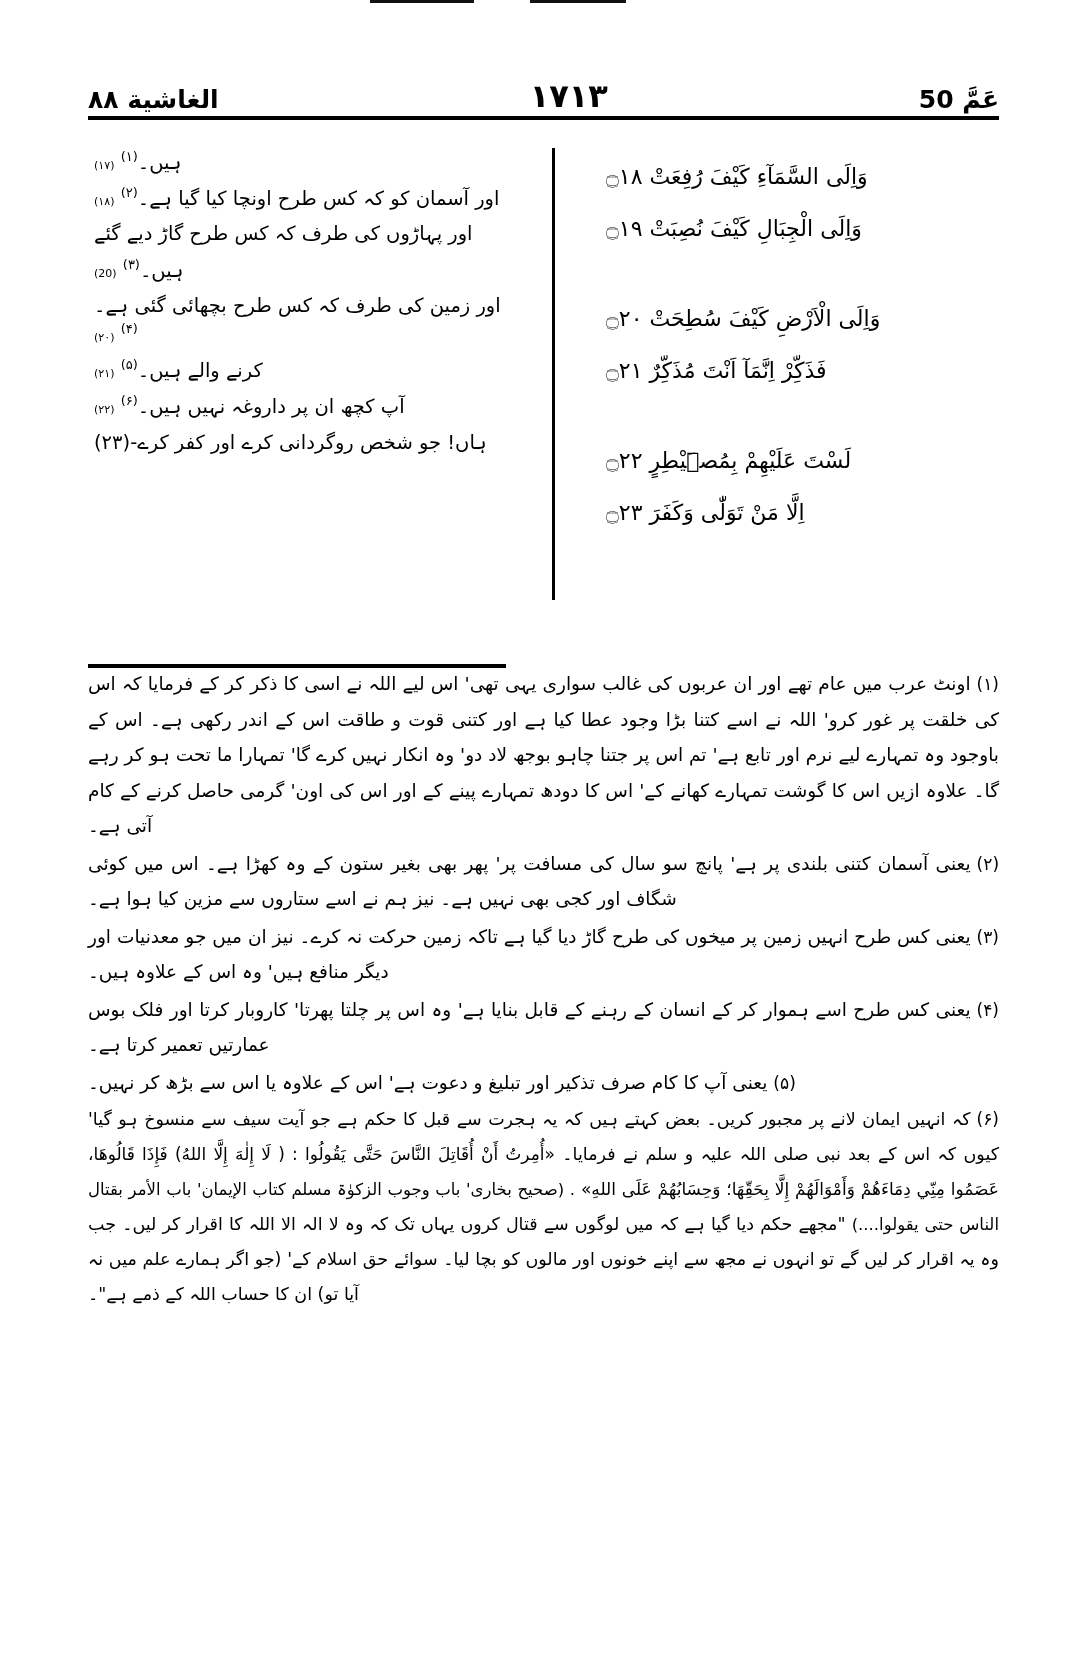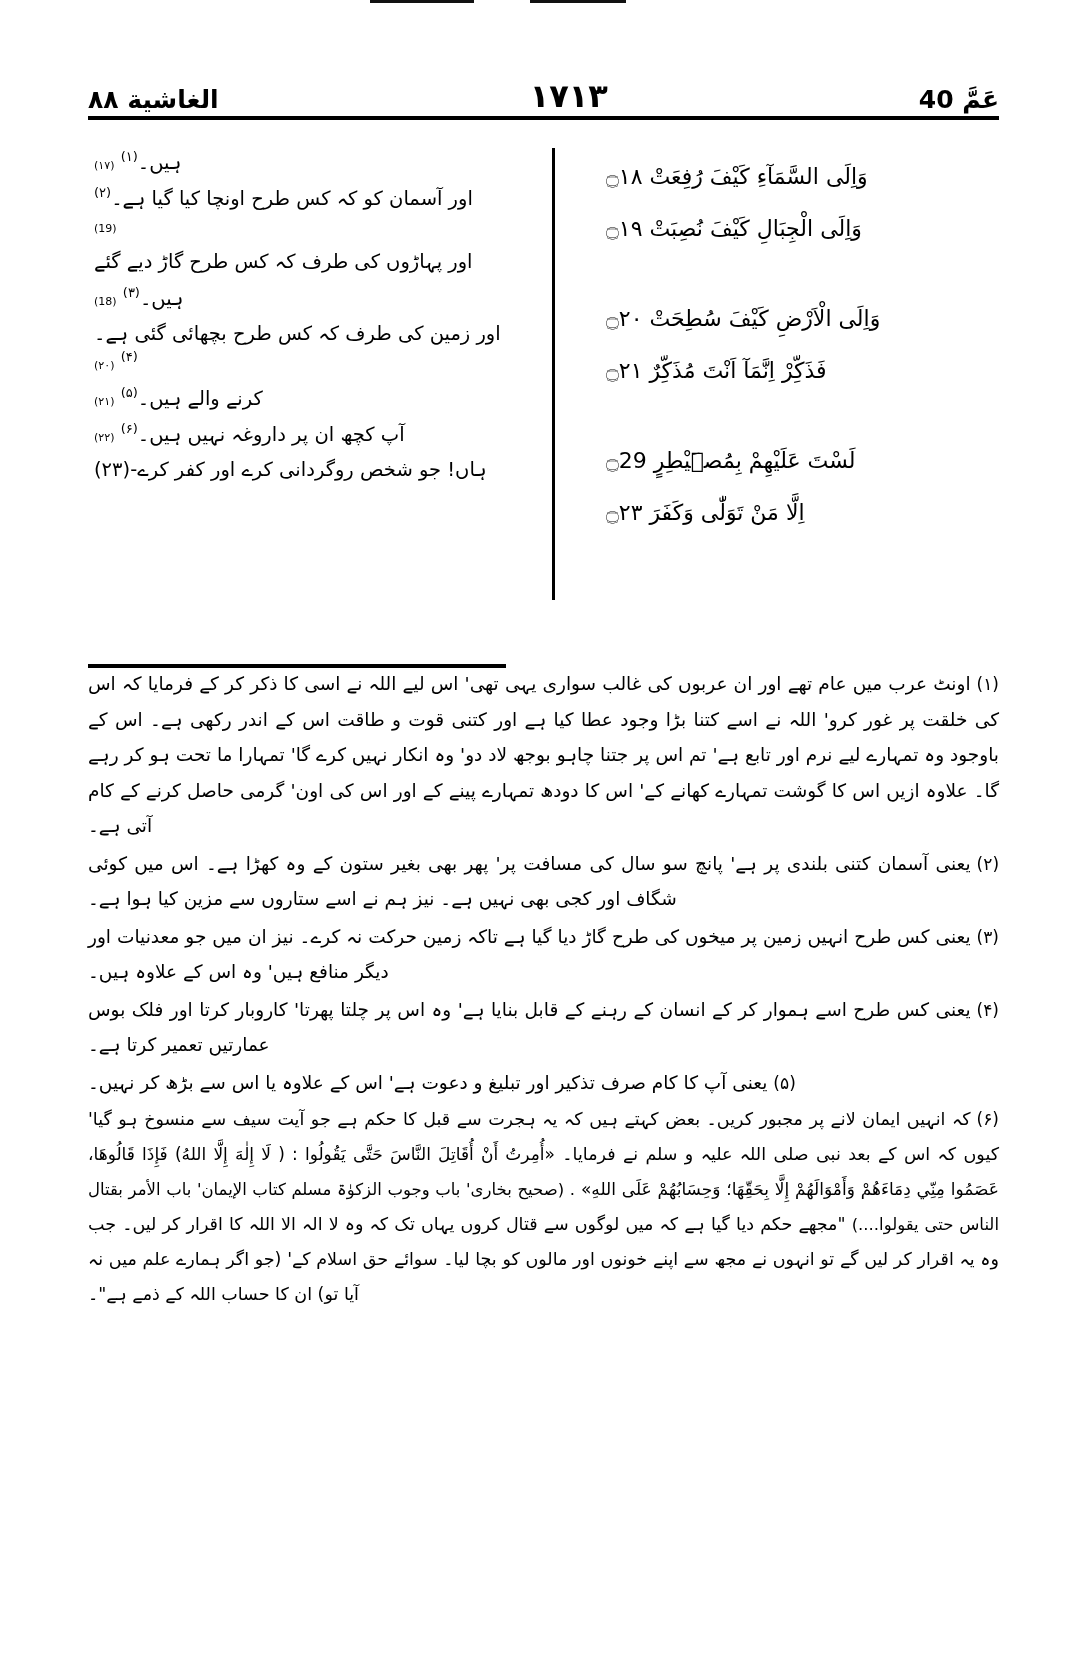--- a/index.html
+++ b/index.html
@@ -191,53 +191,53 @@
 </head>
 <body>
 
 <div id="page">
 
   <div class="crop-mark crop-top-a"></div>
   <div class="crop-mark crop-top-b"></div>
 
   <div class="header">
     <div class="header-inner">
-      <div class="header-item header-juz">عَمَّ 40</div>
+      <div class="header-item header-juz">عَمَّ 50</div>
       <div class="header-item header-page">۱۷۱۳</div>
       <div class="header-item header-surah">الغاشية ۸۸</div>
     </div>
   </div>
   <div class="header-rule"></div>
 
   <div class="scripture">
     <div class="scripture-grid">
 
       <div class="col-arabic">
         <div class="ayah-line">وَاِلَى السَّمَآءِ كَيْفَ رُفِعَتْ ۝۱۸</div>
         <div class="ayah-line gap-xl">وَاِلَى الْجِبَالِ كَيْفَ نُصِبَتْ ۝۱۹</div>
         <div class="ayah-line">وَاِلَى الْاَرْضِ كَيْفَ سُطِحَتْ ۝۲۰</div>
         <div class="ayah-line gap-xl">فَذَكِّرْ اِنَّمَآ اَنْتَ مُذَكِّرٌ ۝۲۱</div>
-        <div class="ayah-line">لَسْتَ عَلَيْهِمْ بِمُصَۣيْطِرٍ ۝29</div>
+        <div class="ayah-line">لَسْتَ عَلَيْهِمْ بِمُصَۣيْطِرٍ ۝۲۲</div>
         <div class="ayah-line">اِلَّا مَنْ تَوَلّٰى وَكَفَرَ ۝۲۳</div>
       </div>
 
       <div class="col-divider"></div>
 
       <div class="col-urdu">
         <div class="trans-line first">
           <span>ہیں۔</span><span class="fnref">(۱)</span> <span class="vnum">(۱۷)</span>
         </div>
         <div class="trans-line">
-          <span>اور آسمان کو کہ کس طرح اونچا کیا گیا ہے۔</span><span class="fnref">(۲)</span> <span class="vnum">(19)</span>
+          <span>اور آسمان کو کہ کس طرح اونچا کیا گیا ہے۔</span><span class="fnref">(۲)</span> <span class="vnum">(۱۸)</span>
         </div>
         <div class="trans-line">
           <span>اور پہاڑوں کی طرف کہ کس طرح گاڑ دیے گئے</span>
         </div>
         <div class="trans-line">
-          <span>ہیں۔</span><span class="fnref">(۳)</span> <span class="vnum">(18)</span>
+          <span>ہیں۔</span><span class="fnref">(۳)</span> <span class="vnum">(20)</span>
         </div>
         <div class="trans-line">
           <span>اور زمین کی طرف کہ کس طرح بچھائی گئی ہے۔</span><span class="fnref">(۴)</span> <span class="vnum">(۲۰)</span>
         </div>
         <div class="trans-line">
           <span>کرنے والے ہیں۔</span><span class="fnref">(۵)</span> <span class="vnum">(۲۱)</span>
         </div>
         <div class="trans-line">
           <span>آپ کچھ ان پر داروغہ نہیں ہیں۔</span><span class="fnref">(۶)</span> <span class="vnum">(۲۲)</span>
         </div>

